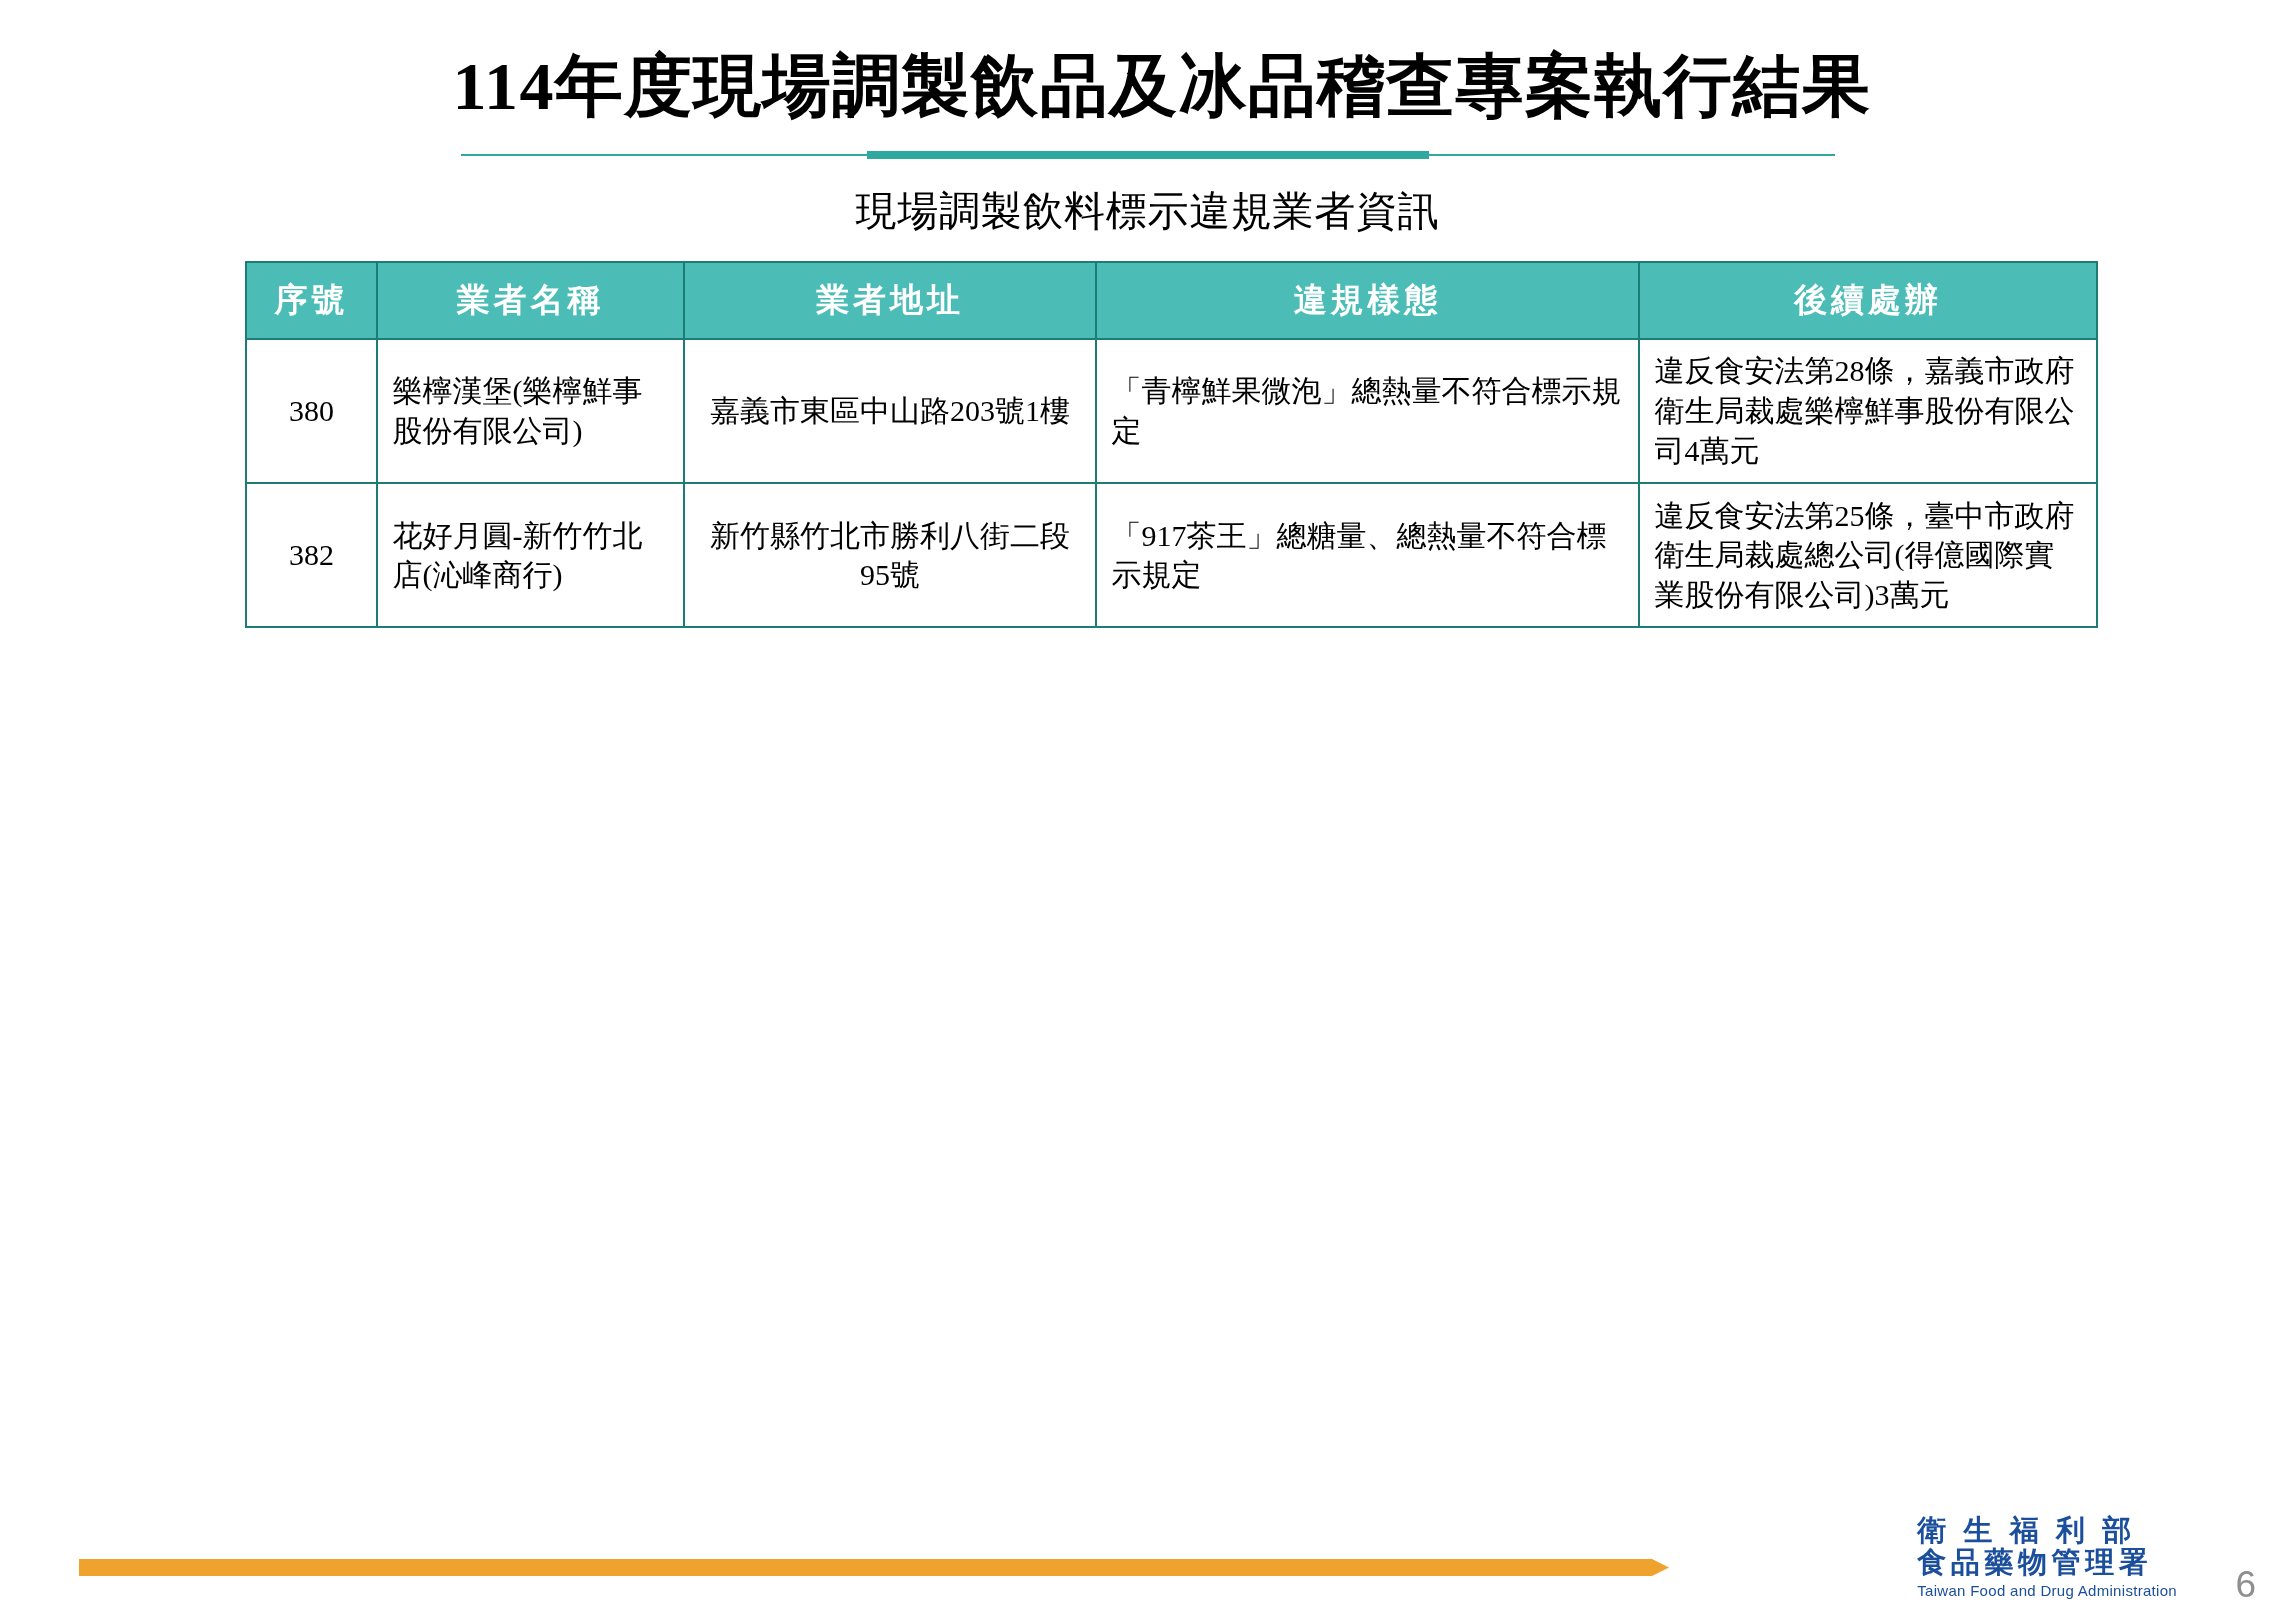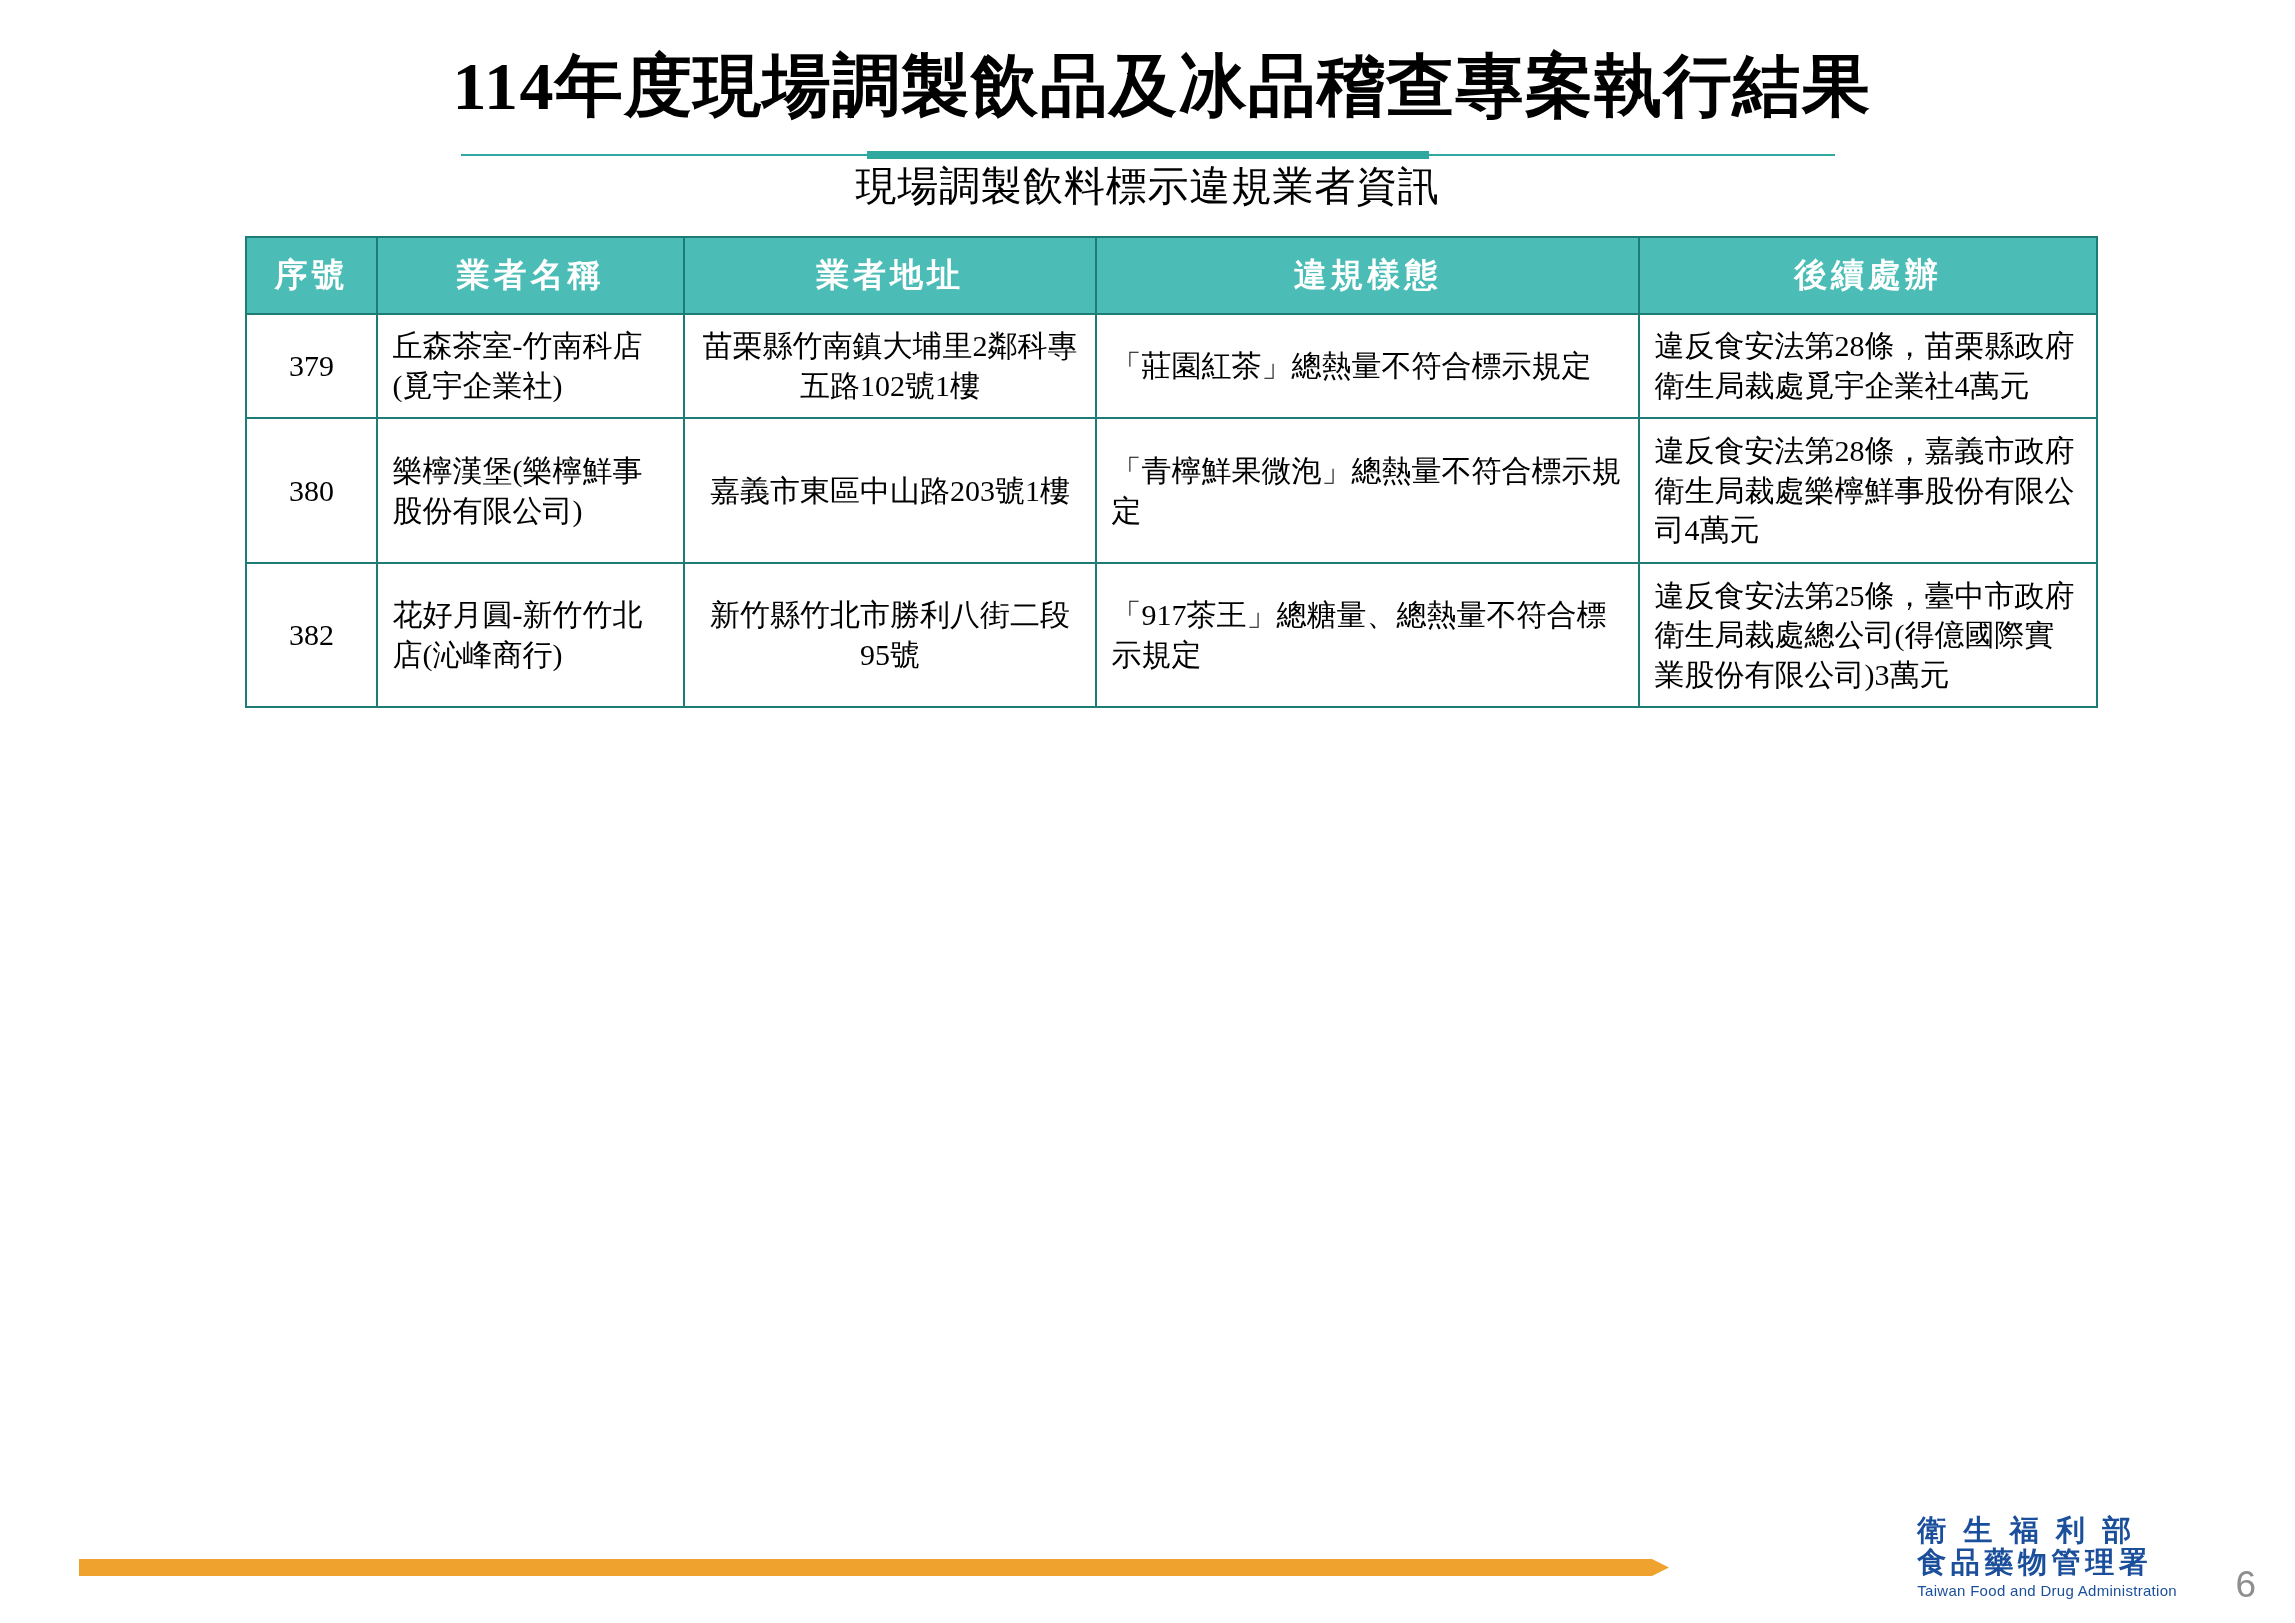--- a/index.html
+++ b/index.html
@@ -51,20 +51,21 @@
     top: 0;
     height: 7.9px;
     background: #2fa8a0;
   }
 
   
   .subtitle {
     text-align: center;
     font-size: 41px;
     color: #000000;
+    margin-top: 25px;
     letter-spacing: 0.7px;
   }
 
   
   .table-wrap {
     width: 1805px;
     margin: 22px auto 8px auto;
   }
   table.data-table {
     width: 100%;
@@ -199,27 +200,20 @@
       <tr>
         <th>序號</th>
         <th>業者名稱</th>
         <th>業者地址</th>
         <th>違規樣態</th>
         <th>後續處辦</th>
       </tr>
     </thead>
     <tbody>
       <tr>
-        <td class="col-no">379</td>
-        <td class="col-name">丘森茶室-竹南科店(覓宇企業社)</td>
-        <td class="col-addr">苗栗縣竹南鎮大埔里2鄰科專五路102號1樓</td>
-        <td class="col-violation">「莊園紅茶」總熱量不符合標示規定</td>
-        <td class="col-action">違反食安法第28條，苗栗縣政府衛生局裁處覓宇企業社4萬元</td>
-      </tr>
-      <tr>
         <td class="col-no">380</td>
         <td class="col-name">樂檸漢堡(樂檸鮮事股份有限公司)</td>
         <td class="col-addr">嘉義市東區中山路203號1樓</td>
         <td class="col-violation">「青檸鮮果微泡」總熱量不符合標示規定</td>
         <td class="col-action">違反食安法第28條，嘉義市政府衛生局裁處樂檸鮮事股份有限公司4萬元</td>
       </tr>
       <tr>
         <td class="col-no">382</td>
         <td class="col-name">花好月圓-新竹竹北店(沁峰商行)</td>
         <td class="col-addr">新竹縣竹北市勝利八街二段95號</td>

